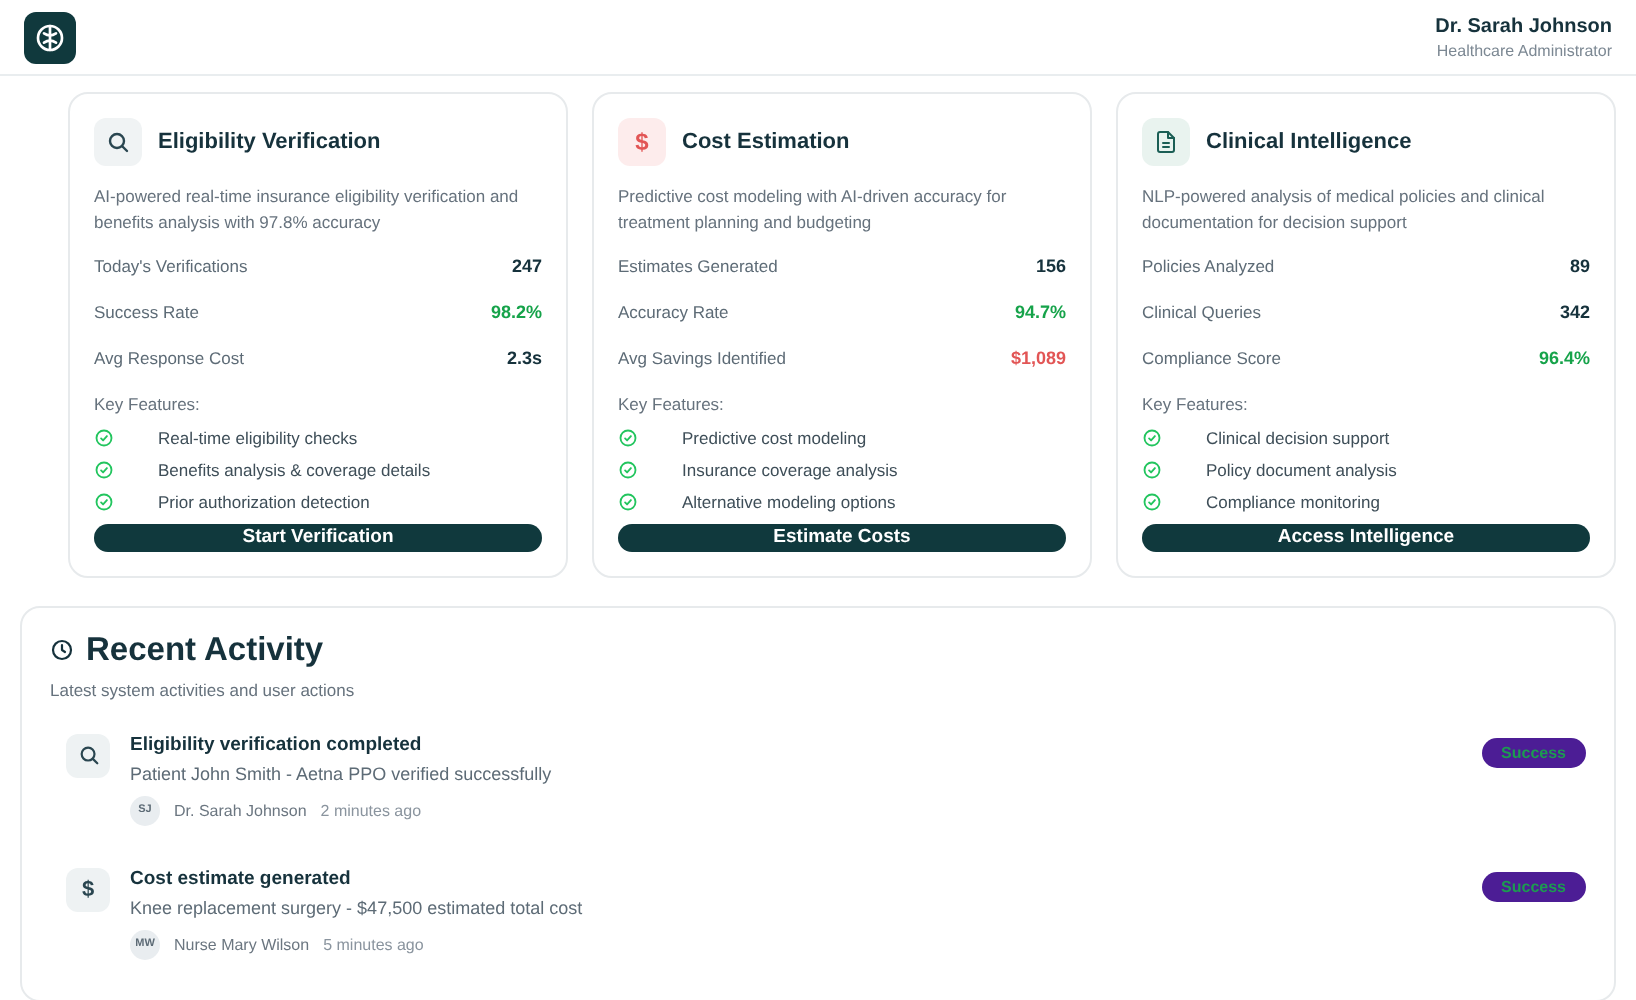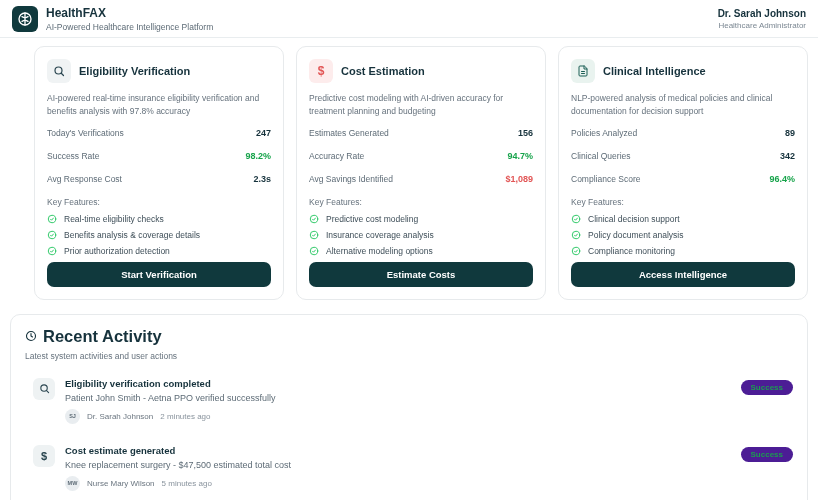--- a/index.html
+++ b/index.html
@@ -42,24 +42,24 @@
   .chip--green { background: #e9f3ef; color: #1b5e55; }
   .dollar-glyph { font-size: 12px; font-weight: bold; }
   .card-title { font-size: 11px; font-weight: bold; }
   .desc { font-size: 8.5px; line-height: 1.5; color: #66727d; margin: 9px 0 4px; }
   .stat-row { display: flex; justify-content: space-between; align-items: center; padding: 6.5px 0; }
   .stat-label { font-size: 8.5px; color: #5d6b76; }
   .stat-value { font-size: 9px; font-weight: bold; color: #16323c; }
   .stat-value[data-color="green"] { color: #16a34a; }
   .stat-value[data-color="red"]   { color: #e25555; }
   .features-label { font-size: 8.5px; color: #66727d; margin: 6px 0 7px; }
-  .feature { display: flex; align-items: center; gap: 7px; font-size: 8.5px; color: #3e4e58; margin-bottom: 6px; }
+  .feature { display: flex; align-items: center; gap: 22px; font-size: 8.5px; color: #3e4e58; margin-bottom: 6px; }
   .check { color: #22c55e; display: flex; flex: 0 0 auto; }
   .cta {
-    margin-top: auto; height: 25px; width: 100%;
+    margin-top: auto; height: 14px; width: 100%;
     border: none; border-radius: 7px; background: #10393d; color: #fff;
     font-size: 9.5px; font-weight: bold; font-family: inherit; cursor: pointer;
   }
 
   
   .panel { margin-top: 14px; border: 1px solid #e7eaec; border-radius: 10px; padding: 12px 14px 20px; }
   .panel-title-row { display: flex; align-items: center; gap: 6px; font-size: 11px; font-weight: bold; }
   .clock { display: flex; color: #16323c; }
   .panel-sub { font-size: 8.5px; color: #66727d; margin-top: 5px; }
   .activity-list { margin-top: 17px; display: flex; flex-direction: column; gap: 21px; }
@@ -87,24 +87,20 @@
 <header class="topbar">
   <div class="brand">
     <div class="logo">
       <svg width="16" height="16" viewBox="0 0 24 24" fill="none" stroke="#ffffff" stroke-width="2" stroke-linecap="round" stroke-linejoin="round">
         <circle cx="12" cy="12" r="9"></circle>
         <path d="M12 3v18"></path>
         <path d="M7.5 8.5c3 2 6 2 9 0"></path>
         <path d="M7.5 15.5c3-2 6-2 9 0"></path>
       </svg>
     </div>
-    <div class="brand-text">
-      <div class="app-name">HealthFAX</div>
-      <div class="tagline">AI-Powered Healthcare Intelligence Platform</div>
-    </div>
   </div>
   <div class="user">
     <div class="user-name">Dr. Sarah Johnson</div>
     <div class="user-role">Healthcare Administrator</div>
   </div>
 </header>
 
 <main class="content">
 
   <section class="cards">

